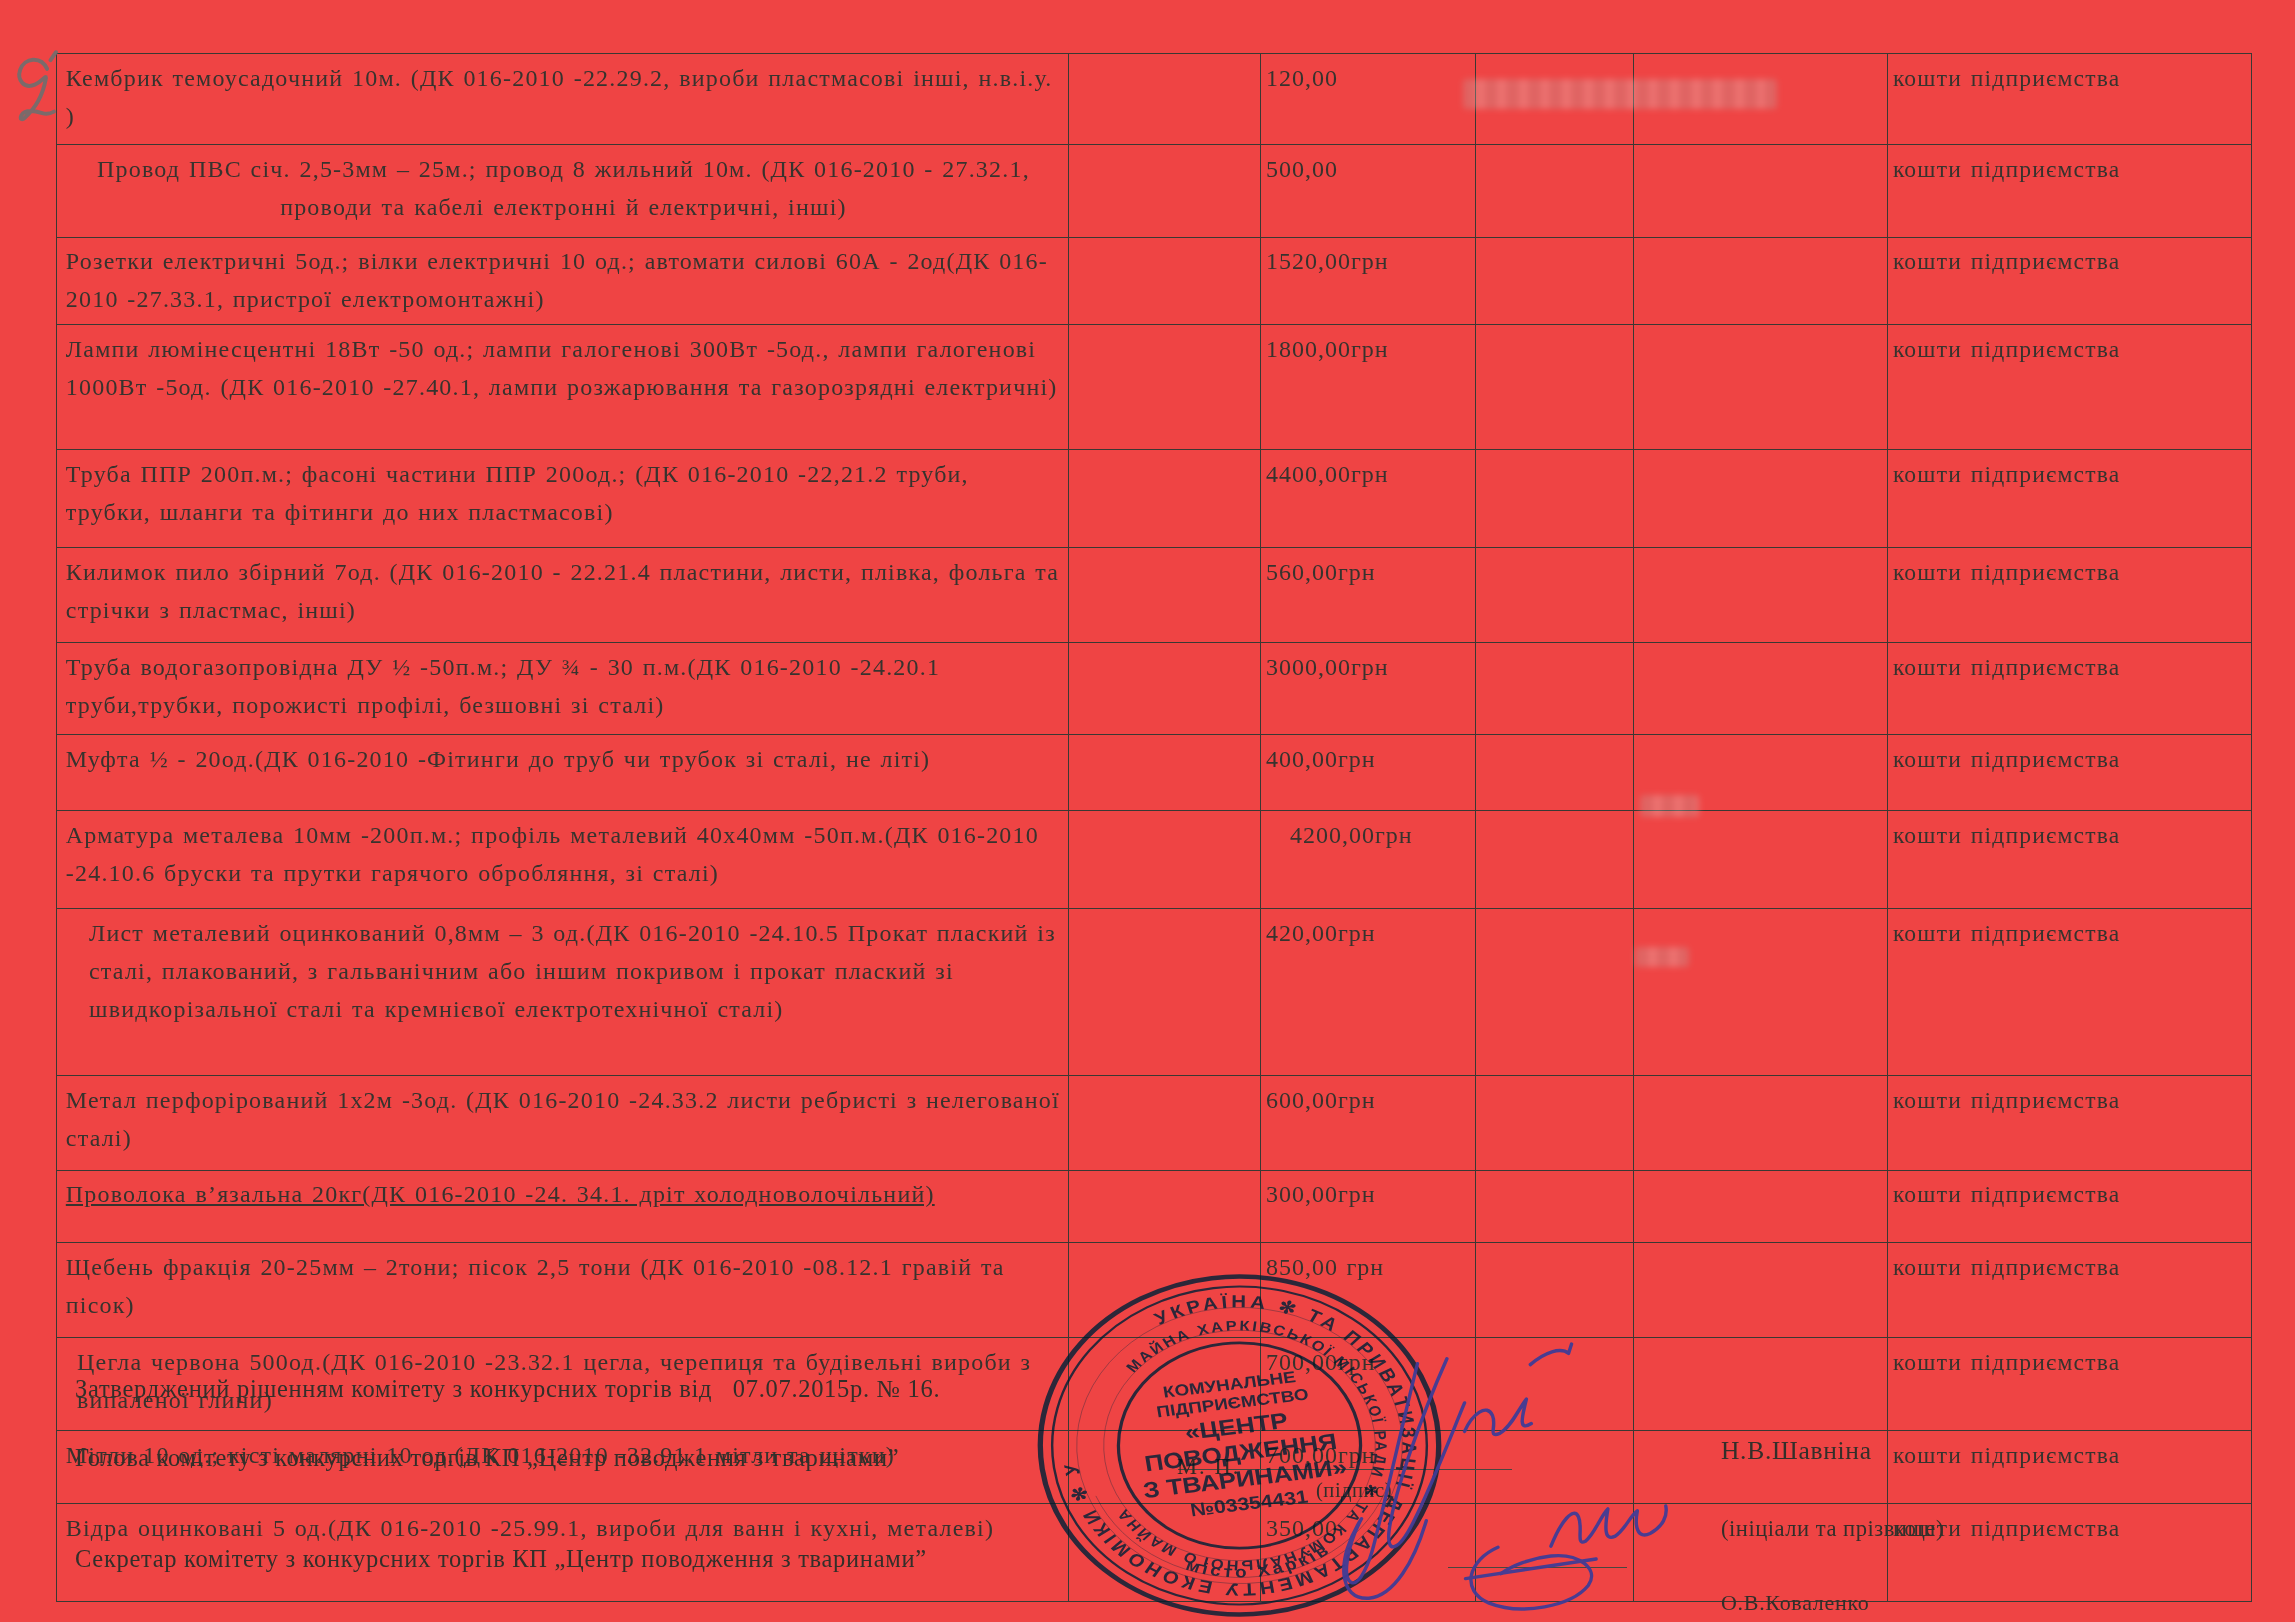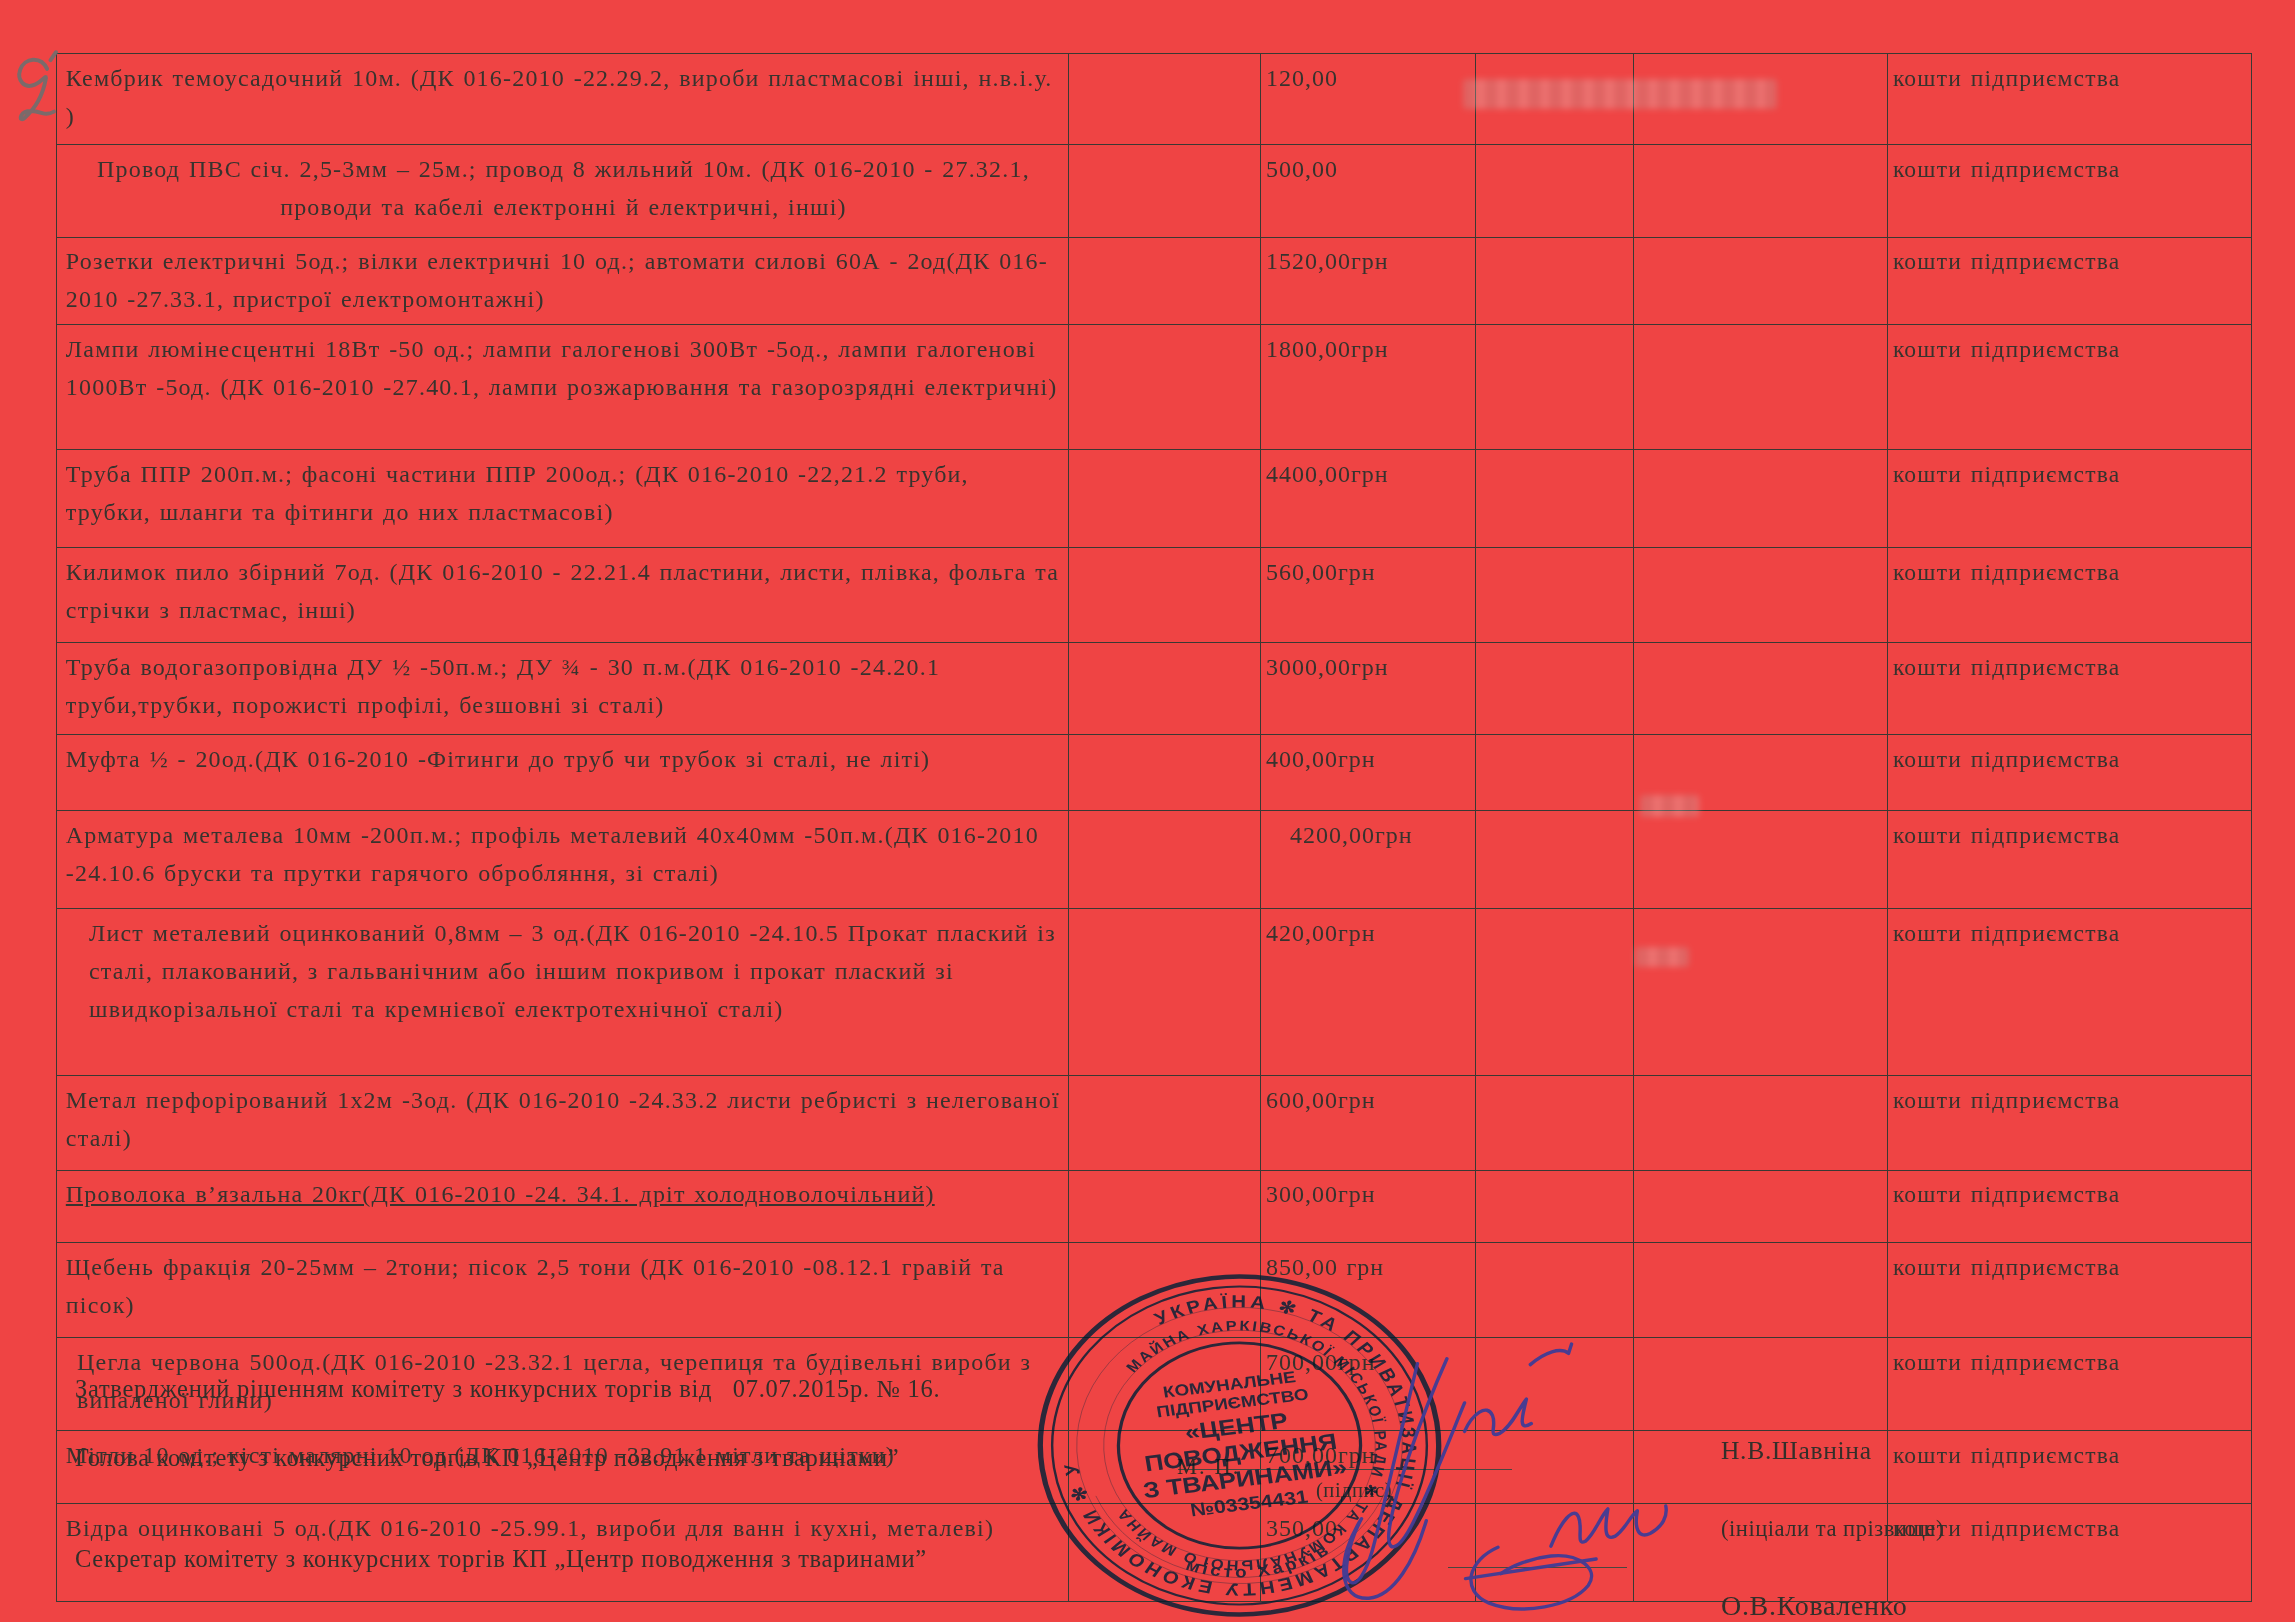--- a/index.html
+++ b/index.html
@@ -199,21 +199,21 @@
   <div class="ftext" style="left:75px;top:1444px;">Голова комітету з конкурсних торгів КП „Центр поводження з тваринами”</div>
 
   <div class="sigline" style="left:1178px;top:1469px;width:334px;"></div>
   <div class="caption" style="left:1316px;top:1479px;">(підпис)</div>
   <div class="sigline" style="left:1448px;top:1567px;width:179px;"></div>
 
   <div class="mp" style="left:1177px;top:1454px;">М. П.</div>
 
   <div class="ftext" style="left:1721px;top:1436px;font-size:25.5px;">Н.В.Шавніна</div>
   <div class="caption" style="left:1721px;top:1516px;font-size:22.6px;">(ініціали та прізвище)</div>
-  <div class="ftext" style="left:1721px;top:1590px;font-size:28px;">О.В.Коваленко</div>
+  <div class="ftext" style="left:1721px;top:1590px;font-size:22px;">О.В.Коваленко</div>
 
   <svg class="stamp" viewBox="-500 -500 1000 1000" preserveAspectRatio="none">
     <g transform="rotate(-8)" fill="none" stroke="#1d86d3">
       <circle r="487" stroke-width="13"></circle>
       <circle r="458" stroke-width="6"></circle>
       <circle r="296" stroke-width="8"></circle>
       <path id="rO" d="M -398 0 A 398 398 0 1 1 398 0 A 398 398 0 1 1 -398 0"></path>
       <path id="rI" d="M -332 0 A 332 332 0 1 1 332 0 A 332 332 0 1 1 -332 0"></path>
       <path id="rC" d="M -368 95 A 380 380 0 0 0 368 95"></path>
       <g fill="#1d86d3" stroke="none">

